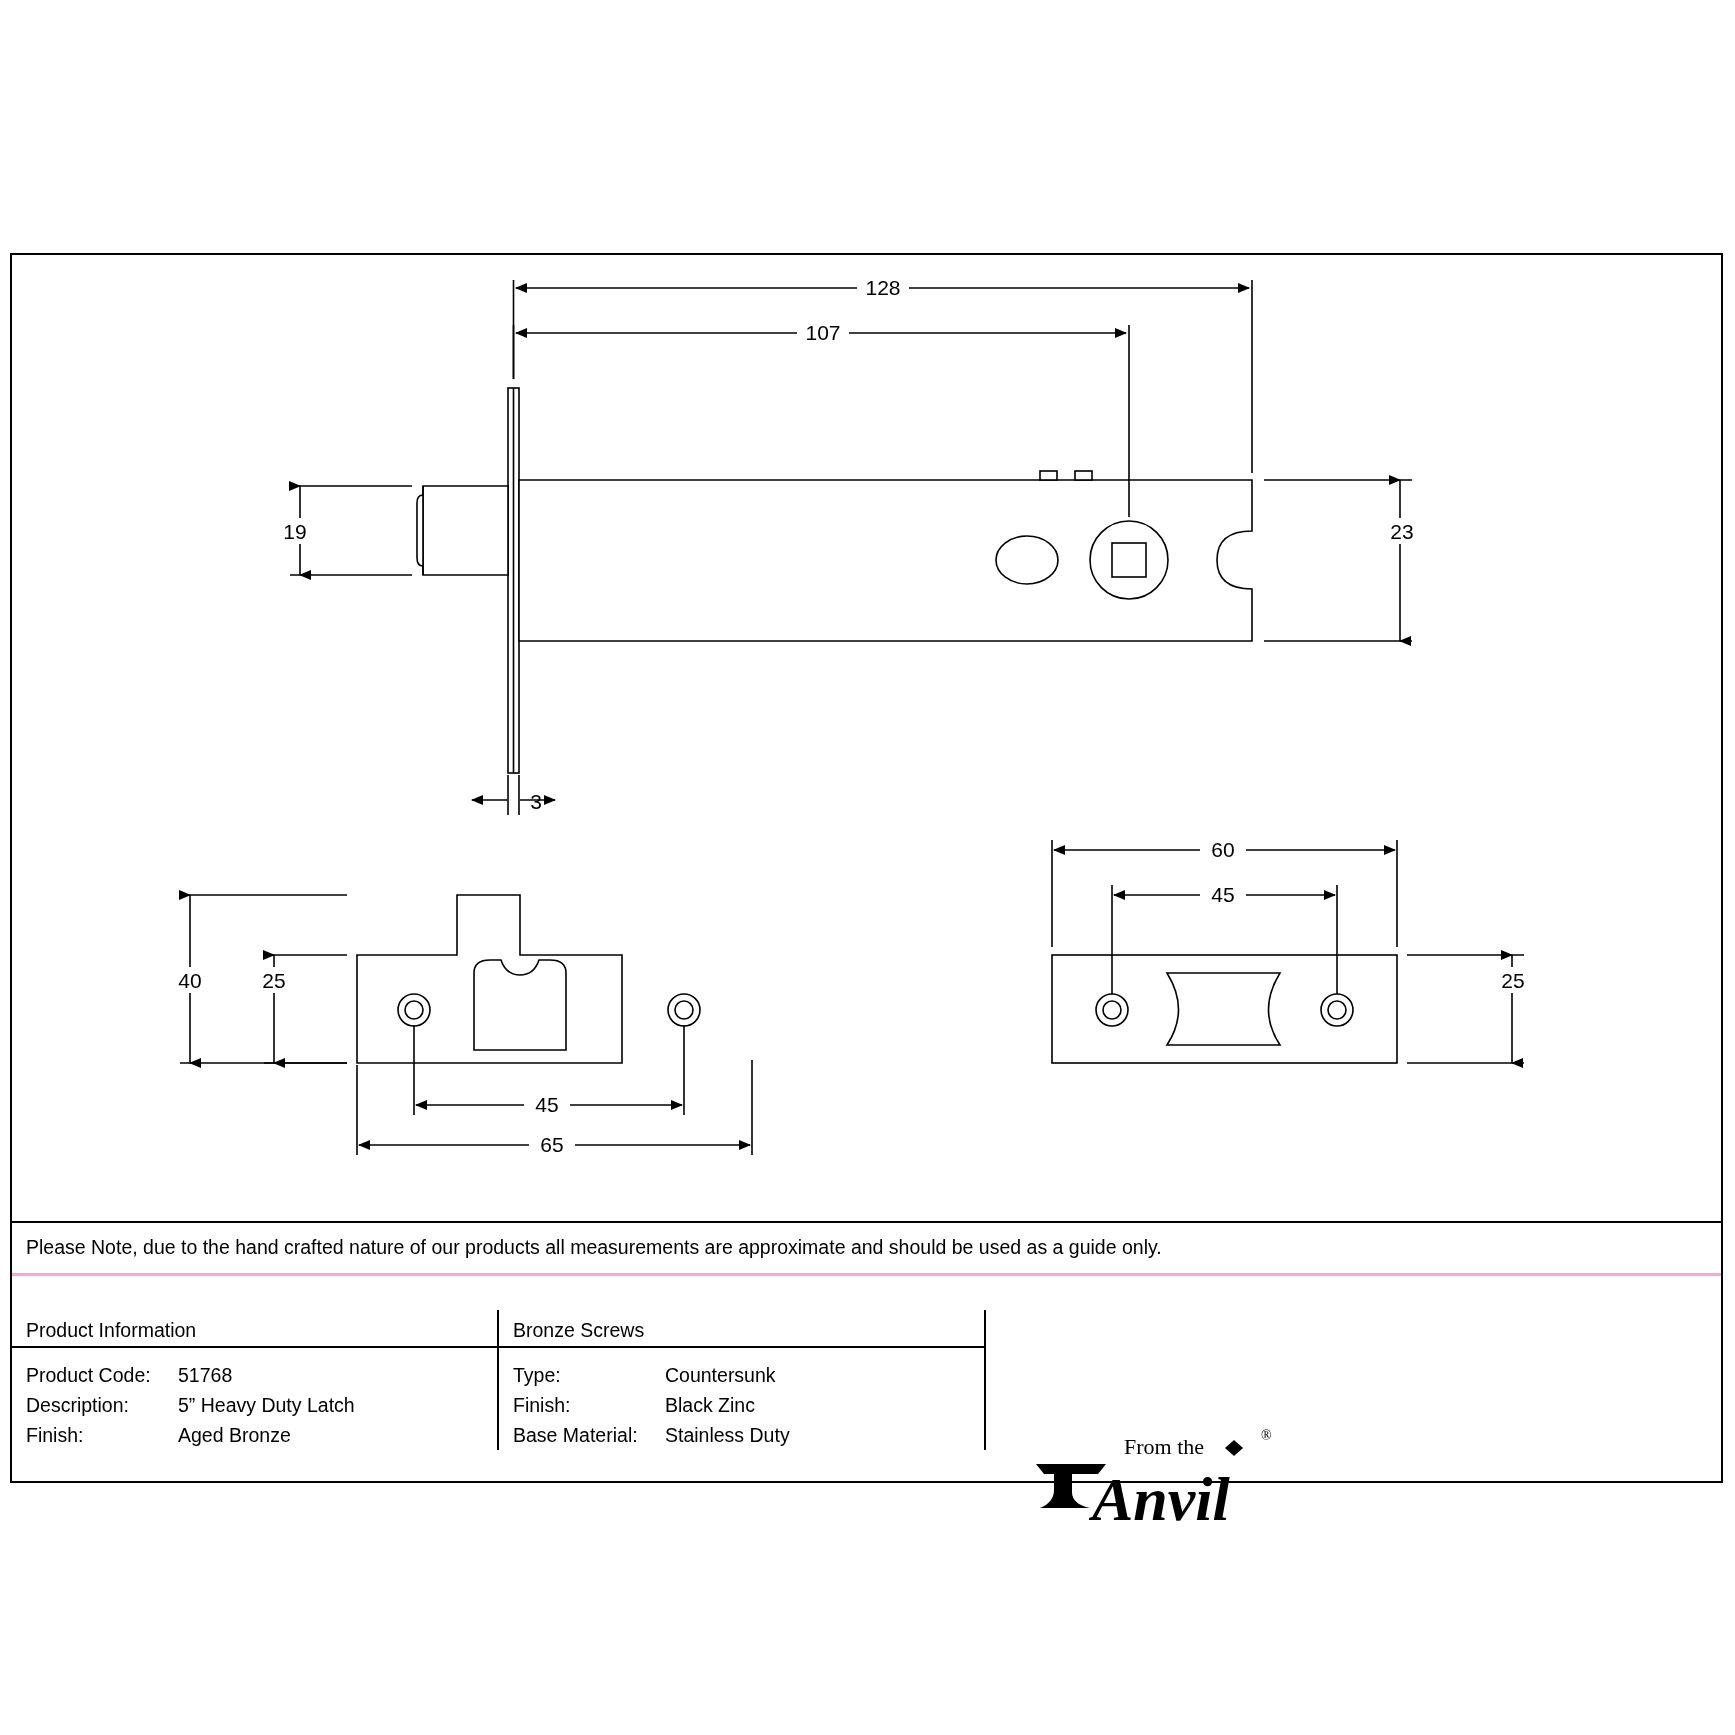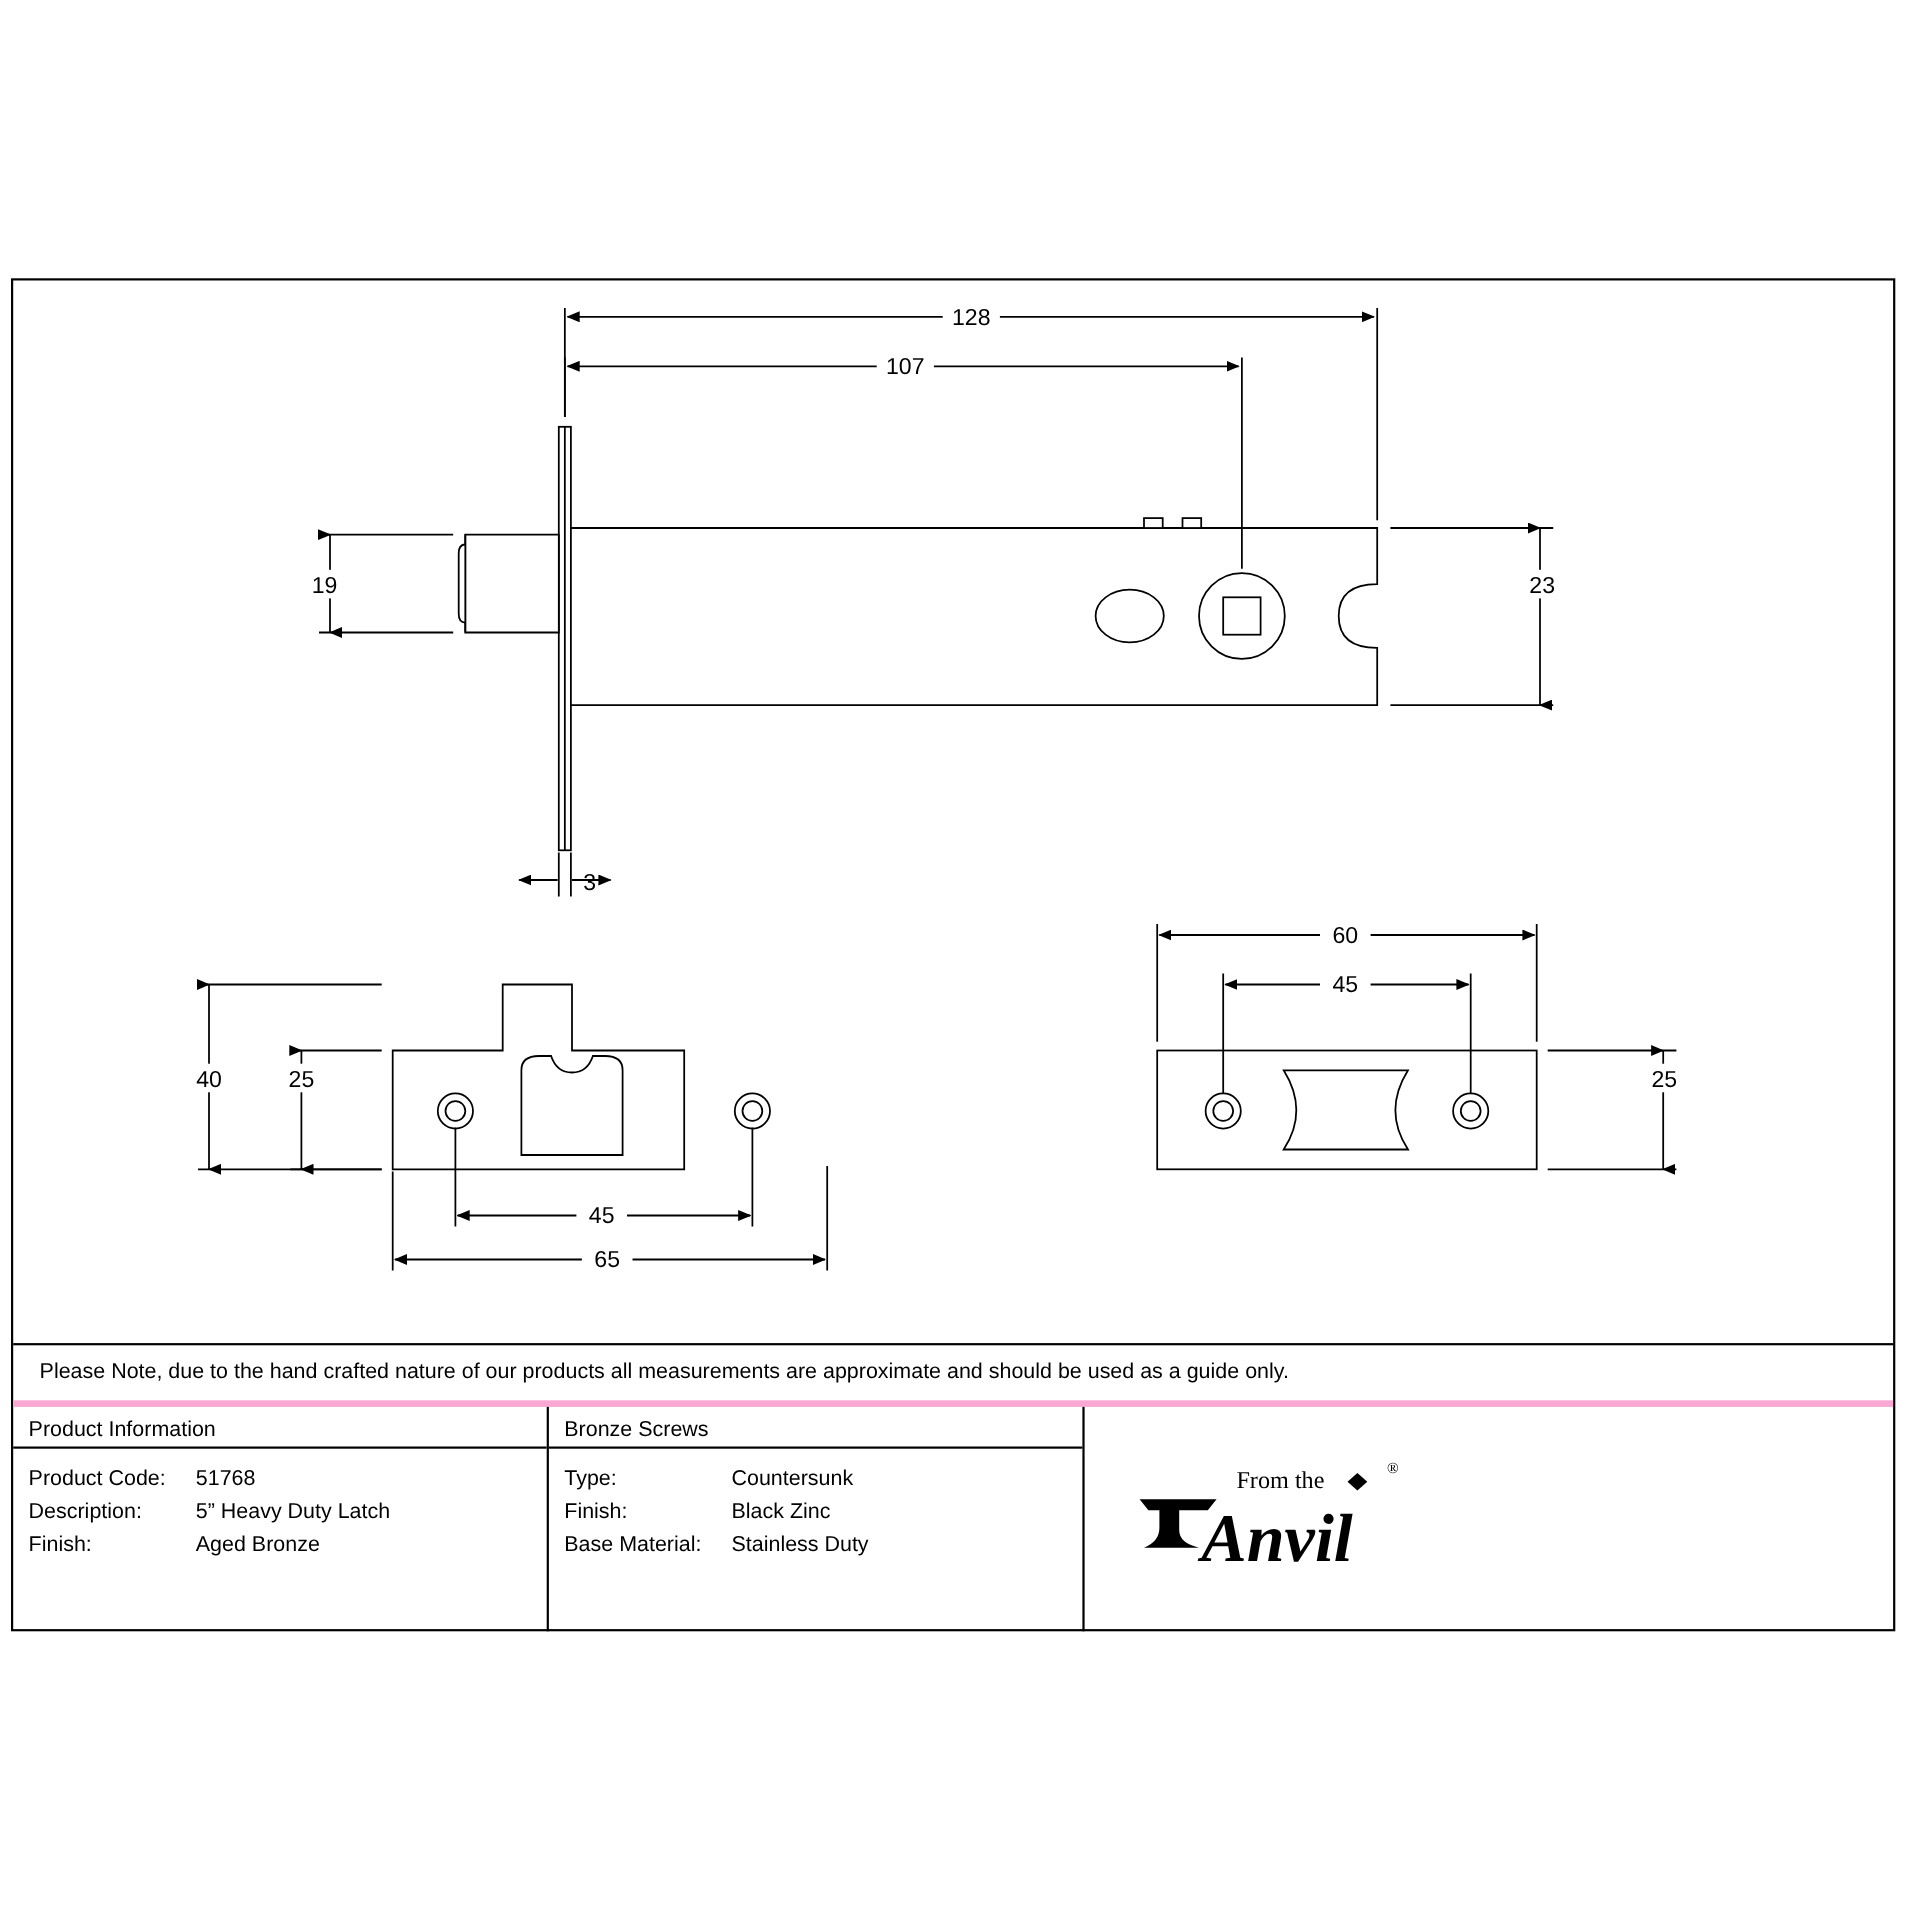--- a/index.html
+++ b/index.html
@@ -44,33 +44,34 @@
     left: 0;
     top: 966px;
     width: 100%;
     height: 52px;
     border-top: 2px solid #000;
     box-sizing: border-box;
     display: flex;
     align-items: center;
   }
   .note-text {
-    padding-left: 24px;
+    padding-left: 14px;
     font-size: 19.5px;
     line-height: 1.2;
   }
   .info-row {
     position: absolute;
     left: 0;
     top: 1018px;
     width: 100%;
     height: 210px;
-    border-top: 6px solid #f9a8d4;
+    border-top: 3px solid #f9a8d4;
     box-sizing: border-box;
     display: flex;
+    align-items: center;
   }
   .col {
     box-sizing: border-box;
     position: relative;
     border-right: 2px solid #000;
   }
   .col:last-child { border-right: none; }
   .col-prod { width: 487px; }
   .col-pack { width: 462px; }
   .col-fix  { width: 487px; }

